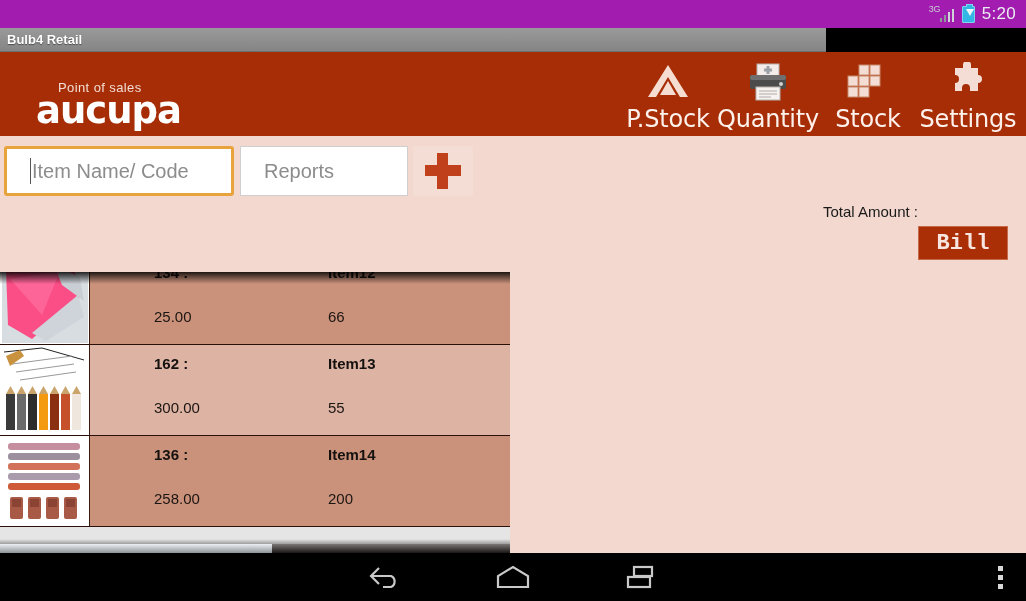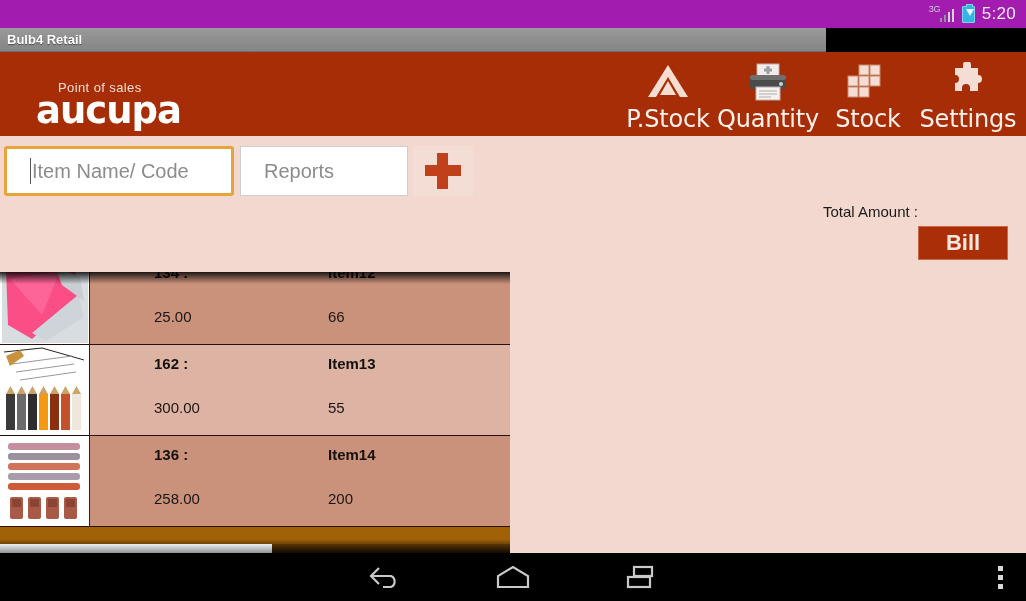--- a/index.html
+++ b/index.html
@@ -118,27 +118,27 @@
     position:absolute; right:108px; top:203px; font-size:15px; font-weight:normal;
     color:#1a1a1a;
   }
   .billbtn{
     position:absolute; right:18px; top:226px; width:90px; height:34px;
     background:#ab2f06; border:1px solid #c66a4a;
     display:flex; align-items:center; justify-content:center; cursor:pointer;
   }
   .billbtn .lb{
     color:#f7e6df; font-size:22px; font-weight:bold;
-    font-family:Liberation Sans, sans-serif;
+    font-family:Liberation Mono, monospace;
   }
 
   
   .listwrap{
     position:absolute; left:0; top:272px; width:510px; height:281px;
-    background:#a16207; overflow:hidden;
+    background:#e5e5e5; overflow:hidden;
   }
   .list{ position:relative; margin-top:-18px; }
   .lrow{
     position:relative; height:91px; display:flex; align-items:stretch;
     border-bottom:1px solid #2a1008;
   }
   .lrow.odd{ background:#cb927b; }
   .lrow.even{ background:#ddb3a3; }
   .thumbcell{
     width:90px; background:#fff; border-right:1px solid #3a1a0c;

